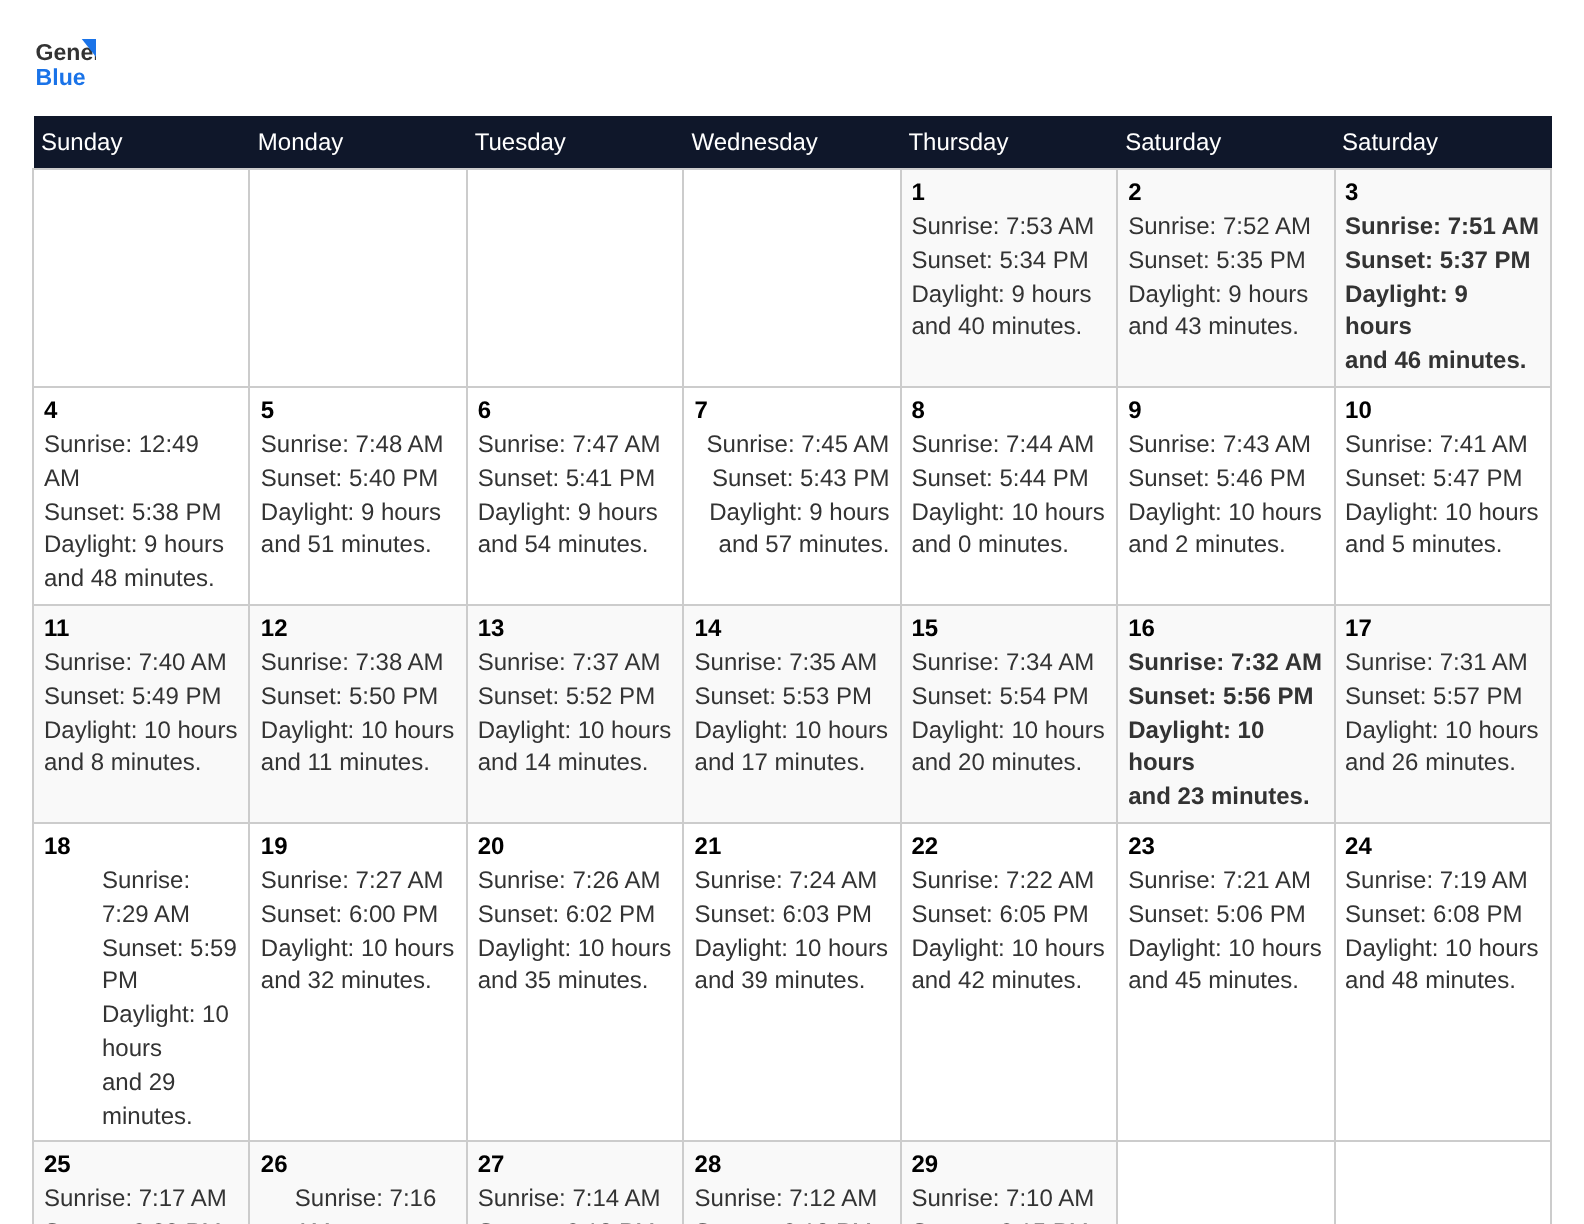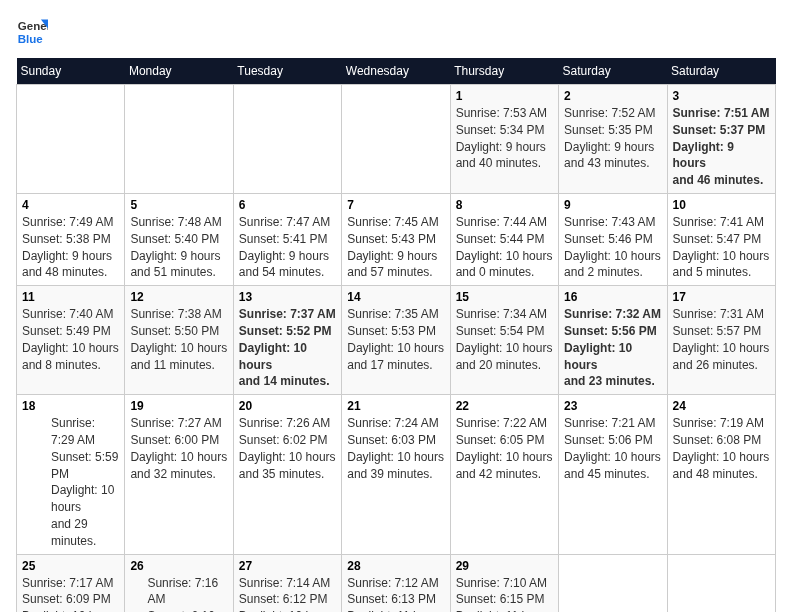--- a/index.html
+++ b/index.html
@@ -124,42 +124,42 @@
           <span class="day-number">3</span>
           <div class="day-info" style="white-space: pre-line; font-weight: bold;">Sunrise: 7:51 AM
 Sunset: 5:37 PM
 Daylight: 9 hours
 and 46 minutes.</div>
         </td>
       </tr>
       <tr>
         <td>
           <span class="day-number">4</span>
-          <div class="day-info" style="white-space: pre-line;">Sunrise: 7:49 AM
+          <div class="day-info" style="white-space: pre-line;">Sunrise: 12:49 AM
 Sunset: 5:38 PM
 Daylight: 9 hours
 and 48 minutes.</div>
         </td>
         <td>
           <span class="day-number">5</span>
           <div class="day-info" style="white-space: pre-line;">Sunrise: 7:48 AM
 Sunset: 5:40 PM
 Daylight: 9 hours
 and 51 minutes.</div>
         </td>
         <td>
           <span class="day-number">6</span>
           <div class="day-info" style="white-space: pre-line;">Sunrise: 7:47 AM
 Sunset: 5:41 PM
 Daylight: 9 hours
 and 54 minutes.</div>
         </td>
         <td>
           <span class="day-number">7</span>
-          <div class="day-info" style="white-space: pre-line;">Sunrise: 7:45 AM
+          <div class="day-info" style="white-space: pre-line; text-align: right;">Sunrise: 7:45 AM
 Sunset: 5:43 PM
 Daylight: 9 hours
 and 57 minutes.</div>
         </td>
         <td>
           <span class="day-number">8</span>
           <div class="day-info" style="white-space: pre-line;">Sunrise: 7:44 AM
 Sunset: 5:44 PM
 Daylight: 10 hours
 and 0 minutes.</div>
@@ -189,21 +189,21 @@
         </td>
         <td>
           <span class="day-number">12</span>
           <div class="day-info" style="white-space: pre-line;">Sunrise: 7:38 AM
 Sunset: 5:50 PM
 Daylight: 10 hours
 and 11 minutes.</div>
         </td>
         <td>
           <span class="day-number">13</span>
-          <div class="day-info" style="white-space: pre-line; font-weight: bold;">Sunrise: 7:37 AM
+          <div class="day-info" style="white-space: pre-line;">Sunrise: 7:37 AM
 Sunset: 5:52 PM
 Daylight: 10 hours
 and 14 minutes.</div>
         </td>
         <td>
           <span class="day-number">14</span>
           <div class="day-info" style="white-space: pre-line;">Sunrise: 7:35 AM
 Sunset: 5:53 PM
 Daylight: 10 hours
 and 17 minutes.</div>

